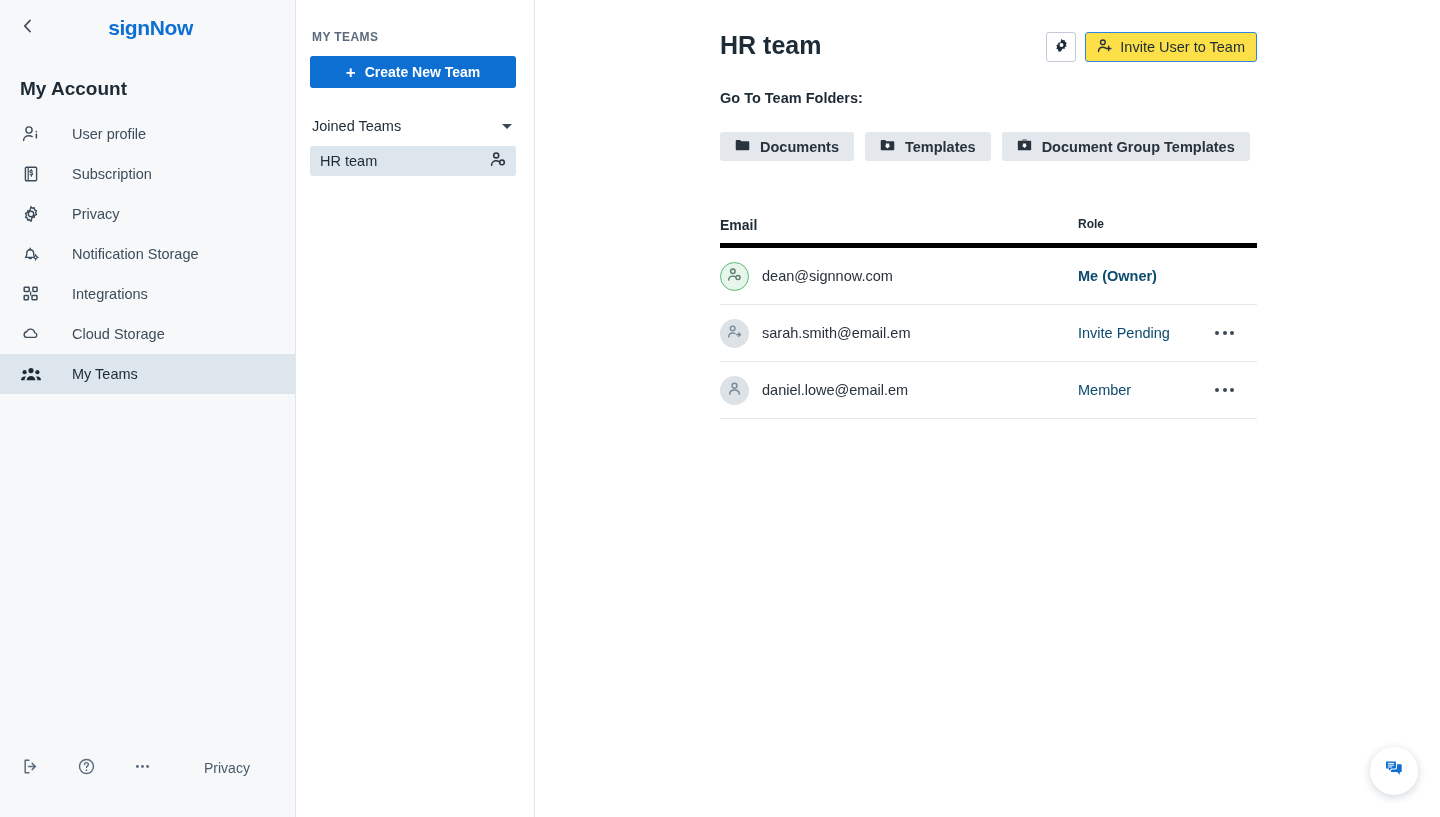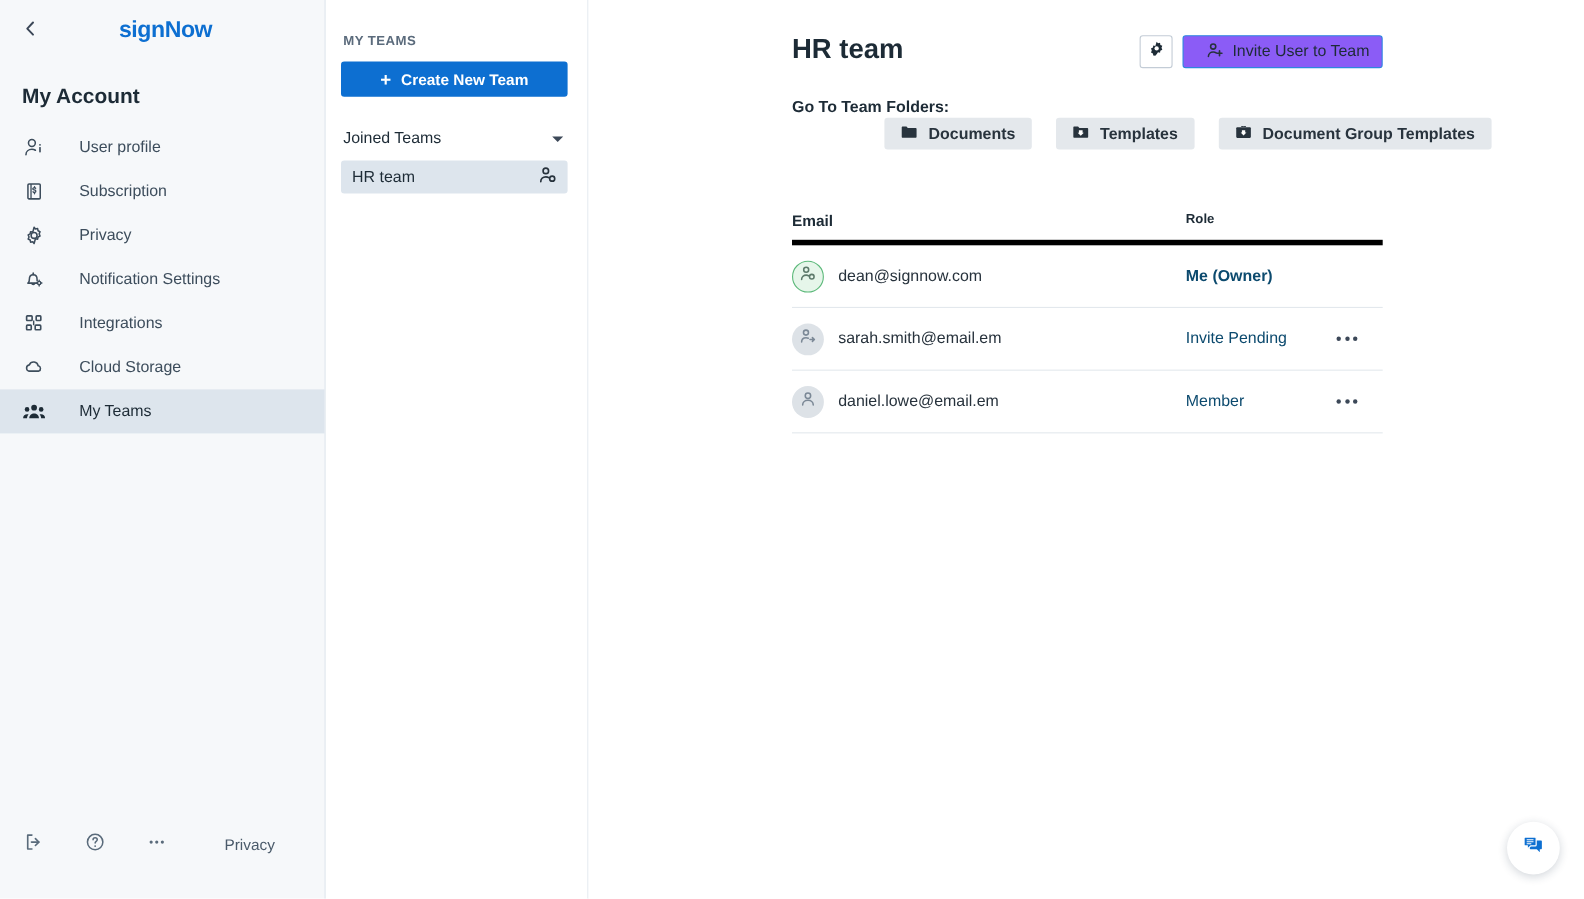--- a/index.html
+++ b/index.html
@@ -95,29 +95,29 @@
   .main-inner { padding: 32px 0 0 185px; }
   .head-row { display: flex; align-items: flex-start; width: 537px; }
   .page-title { font-size: 25px; font-weight: bold; color: #1d2b36; flex: 1; line-height: 1.1; }
   .head-actions { display: flex; align-items: center; gap: 9px; }
   .gear-btn {
     width: 30px; height: 30px; background: #fff;
     border: 1px solid #c3ccd6; border-radius: 3px;
     display: flex; align-items: center; justify-content: center; cursor: pointer;
   }
   .invite-btn {
-    height: 30px; background: #8b5cf6;
+    height: 30px; background: #fde047;
     border: 1px solid #2d87e0; border-radius: 3px;
     display: flex; align-items: center; gap: 7px;
-    padding: 0 11px 0 20px; cursor: pointer;
+    padding: 0 11px 0 10px; cursor: pointer;
     font-size: 14.5px; color: #1d2b36;
     font-family: "Liberation Sans", sans-serif;
   }
   .folders-label { font-size: 14.5px; font-weight: bold; color: #1d2b36; margin-top: 28px; }
-  .folder-btns { display: flex; gap: 22px; margin-top: 1px; justify-content: center; }
+  .folder-btns { display: flex; gap: 11px; margin-top: 26px; }
   .folder-btn {
     height: 29px; background: #e4e8ec; border: none; border-radius: 3px;
     display: flex; align-items: center; gap: 10px; padding: 0 15px;
     font-size: 14.5px; font-weight: bold; color: #28333d;
     font-family: "Liberation Sans", sans-serif; cursor: pointer;
   }
 
   
   .members-table { margin-top: 56px; width: 537px; }
   .thead { display: flex; padding: 0 0 10px 0; border-bottom: 5px solid #000000; }
@@ -205,21 +205,21 @@
       <span class="ic">
         <svg width="20" height="20" viewBox="0 0 20 20" fill="none">
           <path d="M4.6 13.4c1-.9 1.1-2 1.1-3.6 0-2.3 1.4-4.1 3.5-4.1s3.5 1.8 3.5 4.1c0 .5 0 1 .1 1.4" stroke="#3d4d5c" stroke-width="1.4" stroke-linecap="round"></path>
           <path d="M4.6 13.4h7.6" stroke="#3d4d5c" stroke-width="1.4" stroke-linecap="round"></path>
           <path d="M9.2 5.7V4.3" stroke="#3d4d5c" stroke-width="1.4" stroke-linecap="round"></path>
           <path d="M7.8 13.6a1.5 1.5 0 0 0 2.9 0" stroke="#3d4d5c" stroke-width="1.3" stroke-linecap="round"></path>
           <circle cx="14.6" cy="13.3" r="1.5" stroke="#3d4d5c" stroke-width="1.3"></circle>
           <path d="M14.6 10.6v.8M14.6 15.3v.8M12.2 13.3h.7M16.4 13.3h.7" stroke="#3d4d5c" stroke-width="1.2" stroke-linecap="round"></path>
         </svg>
       </span>
-      <span>Notification Settings</span>
+      <span>Notification Storage</span>
     </div>
 
     <div class="nav-item">
       <span class="ic">
         <svg width="20" height="20" viewBox="0 0 20 20" fill="none">
           <rect x="3.2" y="3.2" width="5" height="4.2" rx="0.7" stroke="#3d4d5c" stroke-width="1.5"></rect>
           <rect x="11.9" y="3.2" width="4.2" height="4.2" rx="0.7" stroke="#3d4d5c" stroke-width="1.5"></rect>
           <rect x="3.2" y="11.6" width="4.2" height="4.2" rx="0.7" stroke="#3d4d5c" stroke-width="1.5"></rect>
           <rect x="11" y="11.6" width="5" height="4.2" rx="0.7" stroke="#3d4d5c" stroke-width="1.5"></rect>
           <path d="M9.6 7.4v4.2" stroke="#3d4d5c" stroke-width="1.3"></path>

